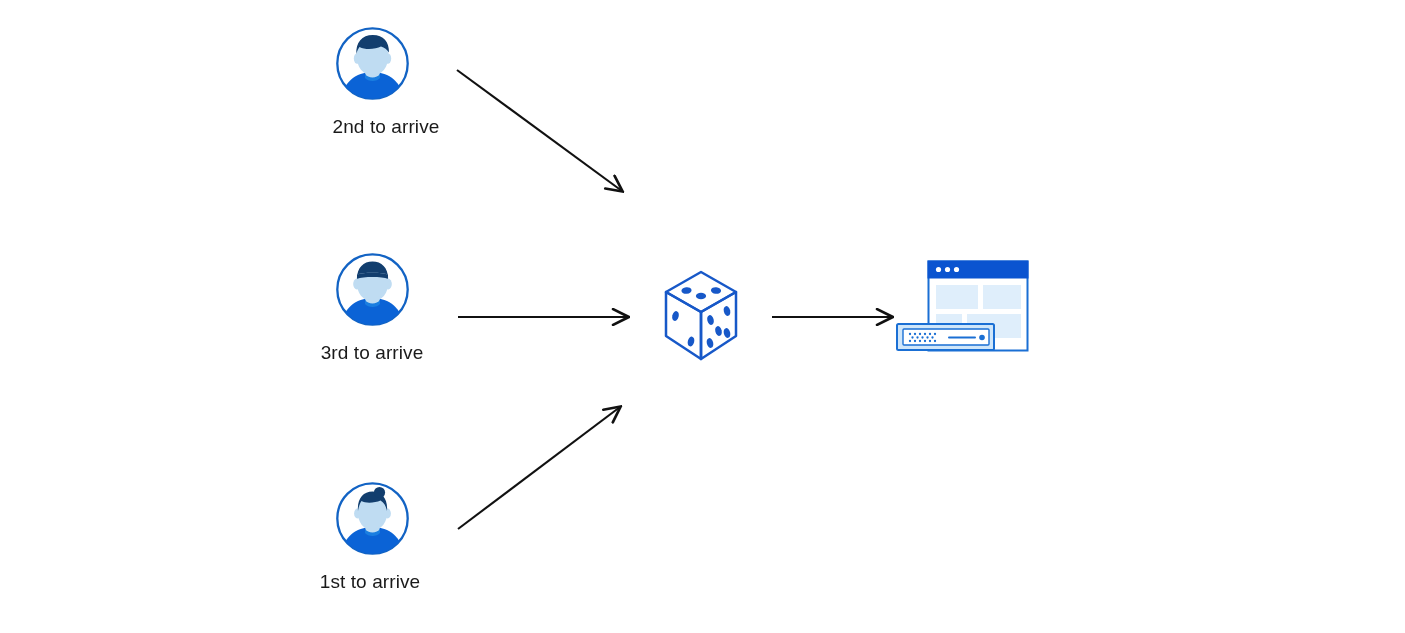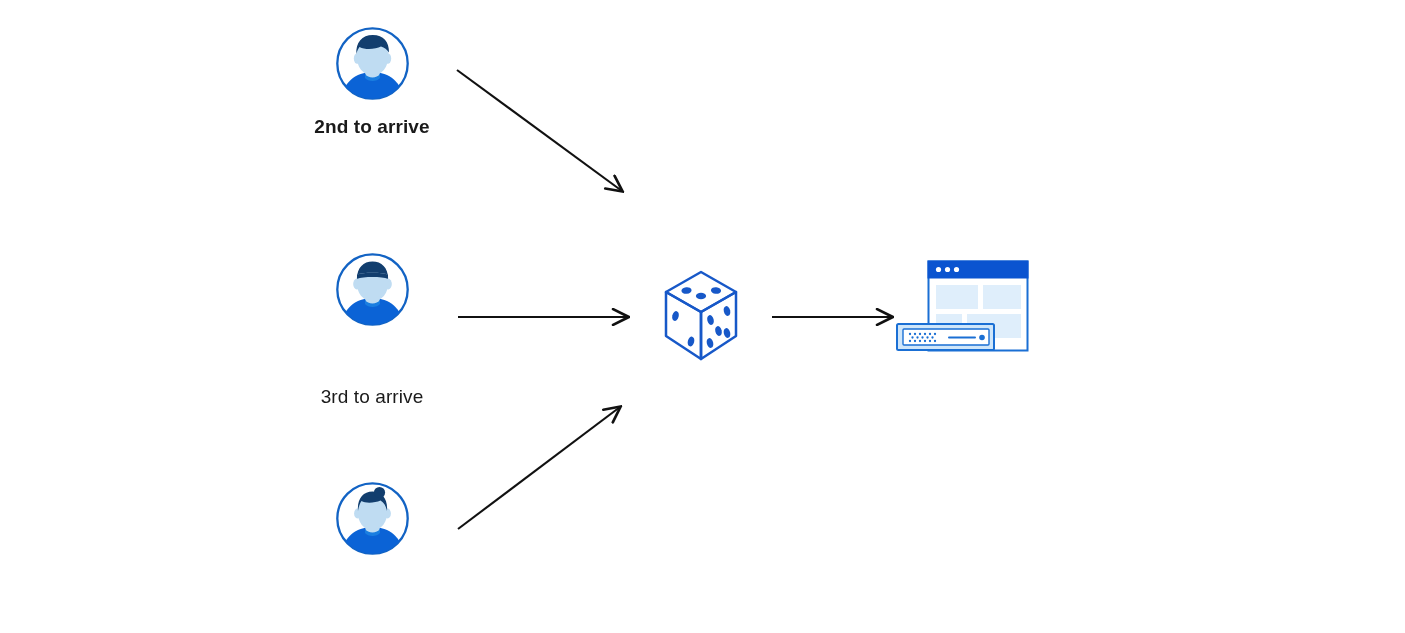--- a/index.html
+++ b/index.html
@@ -83,21 +83,21 @@
 
         <path d="M38.5,12.5 C49.5,12.5 54.5,20 54.5,30.5 C54.5,41.5 48,50.5 38.5,50.5
                  C29,50.5 22.5,41.5 22.5,30.5 C22.5,20 27.5,12.5 38.5,12.5 Z" fill="#bfdcf2"></path>
 
         <path d="M22.4,29 C21.6,17.5 28,10 38.8,10 C49.5,10 55.2,17 55,27.5
                  C53,24.5 50.5,22.5 47,21.5 C42,24 32,25.5 25.5,22
                  C24.2,23.8 23,26 22.4,29 Z" fill="#123e6e"></path>
       </g>
     </svg>
   </div>
-  <div class="node-label" style="left:242px; top:116px;font-weight:bold;">2nd to arrive</div>
+  <div class="node-label" style="left:256px; top:116px;">2nd to arrive</div>
 
   <div class="node" style="left:334px; top:251px; width:77px; height:77px;">
     <svg width="77" height="77" viewBox="0 0 77 77">
       <defs>
         <clipPath id="clipMid">
             <circle cx="38.5" cy="38.5" r="35.2"></circle>
           </clipPath>
       </defs>
       <circle cx="38.5" cy="38.5" r="35.2" fill="#ffffff" stroke="#1263c4" stroke-width="2.3"></circle>
       <g clip-path="url(#clipMid)">
@@ -108,21 +108,21 @@
         <ellipse cx="54.2" cy="33" rx="3.6" ry="5.4" fill="#bfdcf2"></ellipse>
         <path d="M38.5,12.5 C49.5,12.5 54.5,20 54.5,30.5 C54.5,41.5 48,50.5 38.5,50.5
                  C29,50.5 22.5,41.5 22.5,30.5 C22.5,20 27.5,12.5 38.5,12.5 Z" fill="#bfdcf2"></path>
 
         <path d="M23,27.5 C23,16.5 29.5,10.5 38.5,10.5 C47.5,10.5 54,16.5 54,27.5
                  L54,23.5 C48,21 29,21 23,23.5 Z" fill="#123e6e"></path>
         <path d="M23,23.5 C29,21 48,21 54,23.5 L54,27.8 C48,25.3 29,25.3 23,27.8 Z" fill="#123e6e"></path>
       </g>
     </svg>
   </div>
-  <div class="node-label" style="left:242px; top:342px;margin-top:44px;">3rd to arrive</div>
+  <div class="node-label" style="left:242px; top:342px;">3rd to arrive</div>
 
   <div class="node" style="left:334px; top:480px; width:77px; height:77px;">
     <svg width="77" height="77" viewBox="0 0 77 77">
       <defs>
         <clipPath id="clipBot">
             <circle cx="38.5" cy="38.5" r="35.2"></circle>
           </clipPath>
       </defs>
       <circle cx="38.5" cy="38.5" r="35.2" fill="#ffffff" stroke="#1263c4" stroke-width="2.3"></circle>
       <g clip-path="url(#clipBot)">
@@ -134,20 +134,21 @@
         <path d="M38.5,13.5 C48.5,13.5 53.5,21 53.5,31 C53.5,41.5 47.5,50.5 38.5,50.5
                  C29.5,50.5 23.5,41.5 23.5,31 C23.5,21 28.5,13.5 38.5,13.5 Z" fill="#bfdcf2"></path>
 
         <path d="M24,31 C23,19 29,11.5 38.5,11.5 C48,11.5 54,19 53,31
                  C52,26 50,22.5 46.5,20.5 C41,23 31.5,23.5 27.5,21
                  C25.8,23.5 24.6,27 24,31 Z" fill="#123e6e"></path>
         <circle cx="45.5" cy="12.5" r="5.6" fill="#123e6e"></circle>
       </g>
     </svg>
   </div>
+  <div class="node-label" style="left:240px; top:571px;">1st to arrive</div>
 
   <div class="node" style="left:661px; top:269px; width:80px; height:94px;">
     <svg width="80" height="94" viewBox="0 0 80 94">
       <g fill="none" stroke="#1758c8" stroke-width="2.5" stroke-linejoin="round" stroke-linecap="round">
 
         <path d="M40,3 L75,23 L40,43 L5,23 Z"></path>
 
         <path d="M5,23 L40,43 L40,90 L5,67 Z"></path>
 
         <path d="M75,23 L75,67 L40,90 L40,43 Z"></path>

